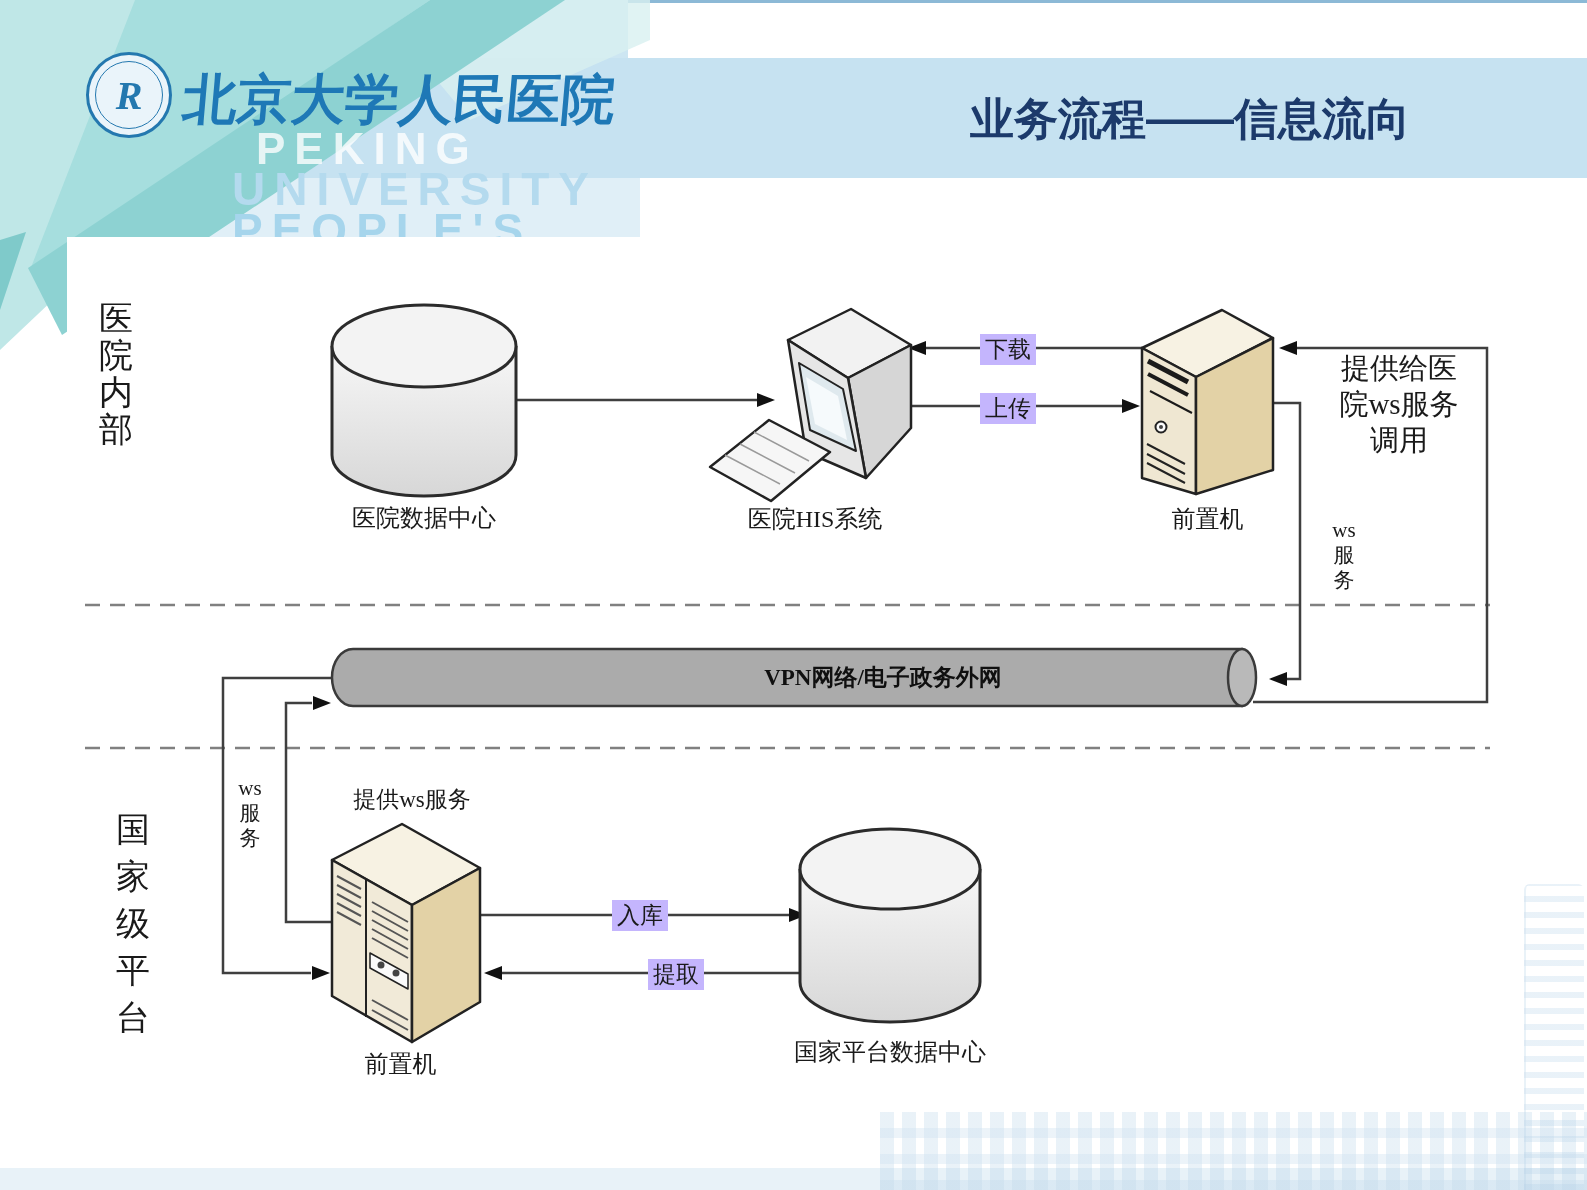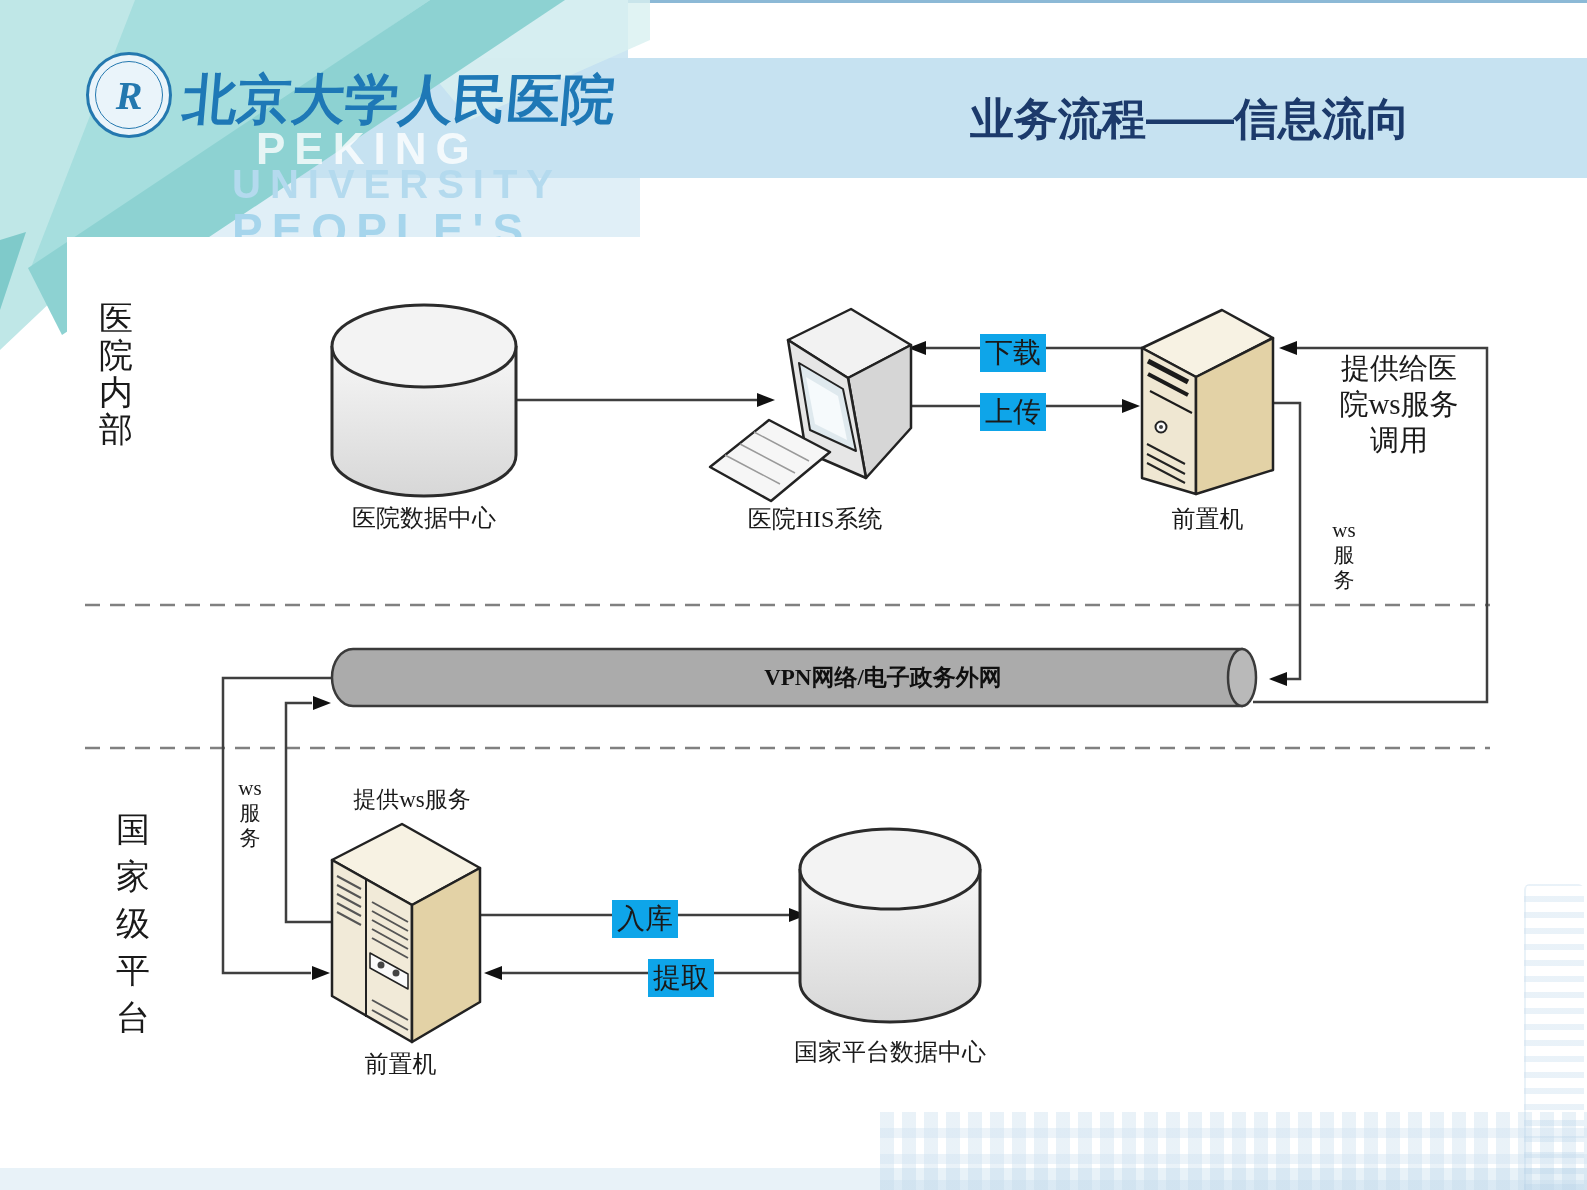--- a/index.html
+++ b/index.html
@@ -9,21 +9,21 @@
   
   .top-edge{left:0;top:0;width:1587px;height:3px;background:#8cb9d6;}
   .band-left{left:0;top:0;width:628px;height:180px;background:#cde6f2;}
   .band-title{left:0;top:58px;width:1587px;height:120px;background:#c6e2f1;}
   .band-left-lower{left:0;top:178px;width:640px;height:62px;background:#e0eff7;}
   .bottom-strip{left:0;top:1168px;width:1587px;height:22px;background:#e8f2f8;}
   .triangles{left:0;top:0;}
   
   .wm{font-weight:bold;letter-spacing:9px;white-space:nowrap;}
   .wm1{left:256px;top:124px;font-size:44px;color:rgba(255,255,255,0.78);}
-  .wm2{left:232px;top:162px;font-size:40px;color:#b4daee;}
+  .wm2{left:232px;top:162px;font-size:46px;color:#b4daee;}
   .wm3{left:232px;top:203px;font-size:46px;color:#a6d5ec;}
   
   .logo{left:86px;top:52px;width:86px;height:86px;border-radius:50%;
         border:3px solid #2478af;box-sizing:border-box;background:#eaf4fa;}
   .logo-inner{position:absolute;left:6px;top:6px;right:6px;bottom:6px;border-radius:50%;
         border:1.5px solid #2478af;display:flex;align-items:center;justify-content:center;}
   .logo-letter{font-family:"Liberation Serif",serif;font-style:italic;font-weight:bold;
         font-size:40px;color:#2478af;}
   .hospital-name{left:183px;top:64px;font-size:54px;font-weight:bold;color:#1e78b6;
         font-family:"Liberation Serif",serif;transform:skewX(-5deg);white-space:nowrap;}
@@ -46,21 +46,21 @@
   .pre{white-space:pre-line;}
   .vert{font-weight:400;font-size:34px;width:44px;text-align:center;}
   .sec-top{left:94px;top:300px;line-height:37px;}
   .sec-bottom{left:111px;top:806px;line-height:47px;}
   .lbl-hospital-db{left:324px;top:502px;width:200px;}
   .lbl-his{left:715px;top:503px;width:200px;}
   .lbl-front1{left:1145px;top:503px;width:125px;}
   .lbl-front2{left:338px;top:1048px;width:125px;}
   .lbl-national-db{left:740px;top:1036px;width:300px;}
   .lbl-pipe{left:683px;top:662px;width:400px;font-size:23px;font-weight:bold;color:#0f0f0f;}
-  .edge-lbl{font-size:28px;background:#0ea5e9;padding:0 5px;}
+  .edge-lbl{font-size:23px;background:#c4b5fd;padding:0 5px;}
   .lbl-download{left:980px;top:334px;}
   .lbl-upload{left:980px;top:393px;}
   .lbl-store{left:612px;top:900px;}
   .lbl-fetch{left:612px;top:959px;margin-left:36px;}
   .lbl-callout{left:1338px;top:350px;width:122px;font-size:29px;line-height:36px;}
   .lbl-ws-right{left:1320px;top:518px;width:48px;font-size:21px;line-height:25px;}
   .lbl-ws-left{left:226px;top:776px;width:48px;font-size:21px;line-height:25px;}
   .lbl-provide-ws{left:332px;top:784px;width:160px;font-size:23px;}
 </style>
 </head>

